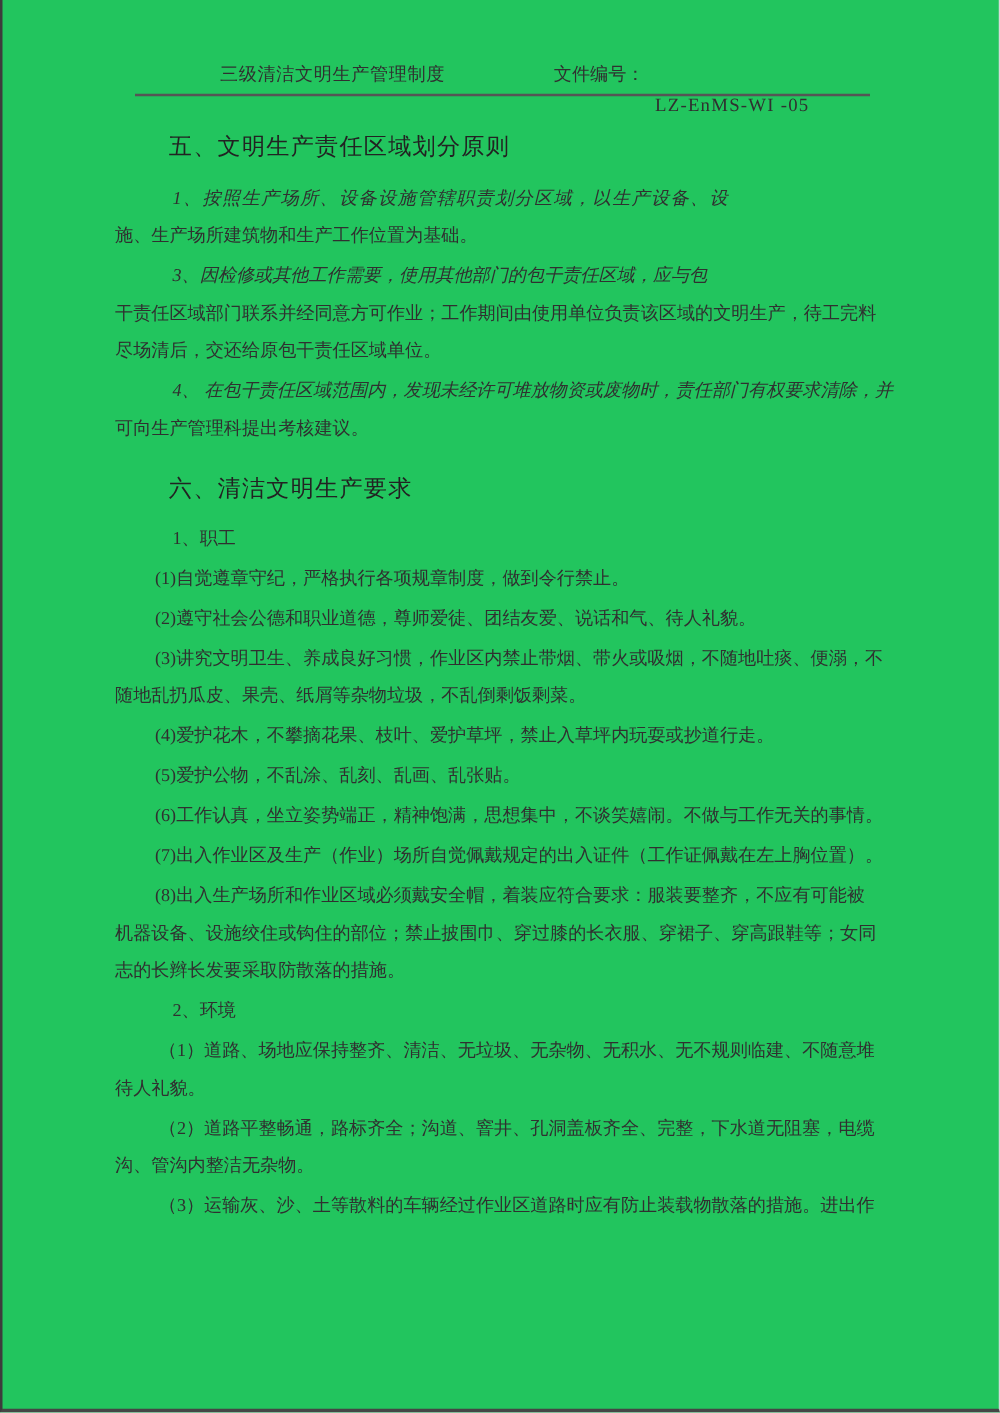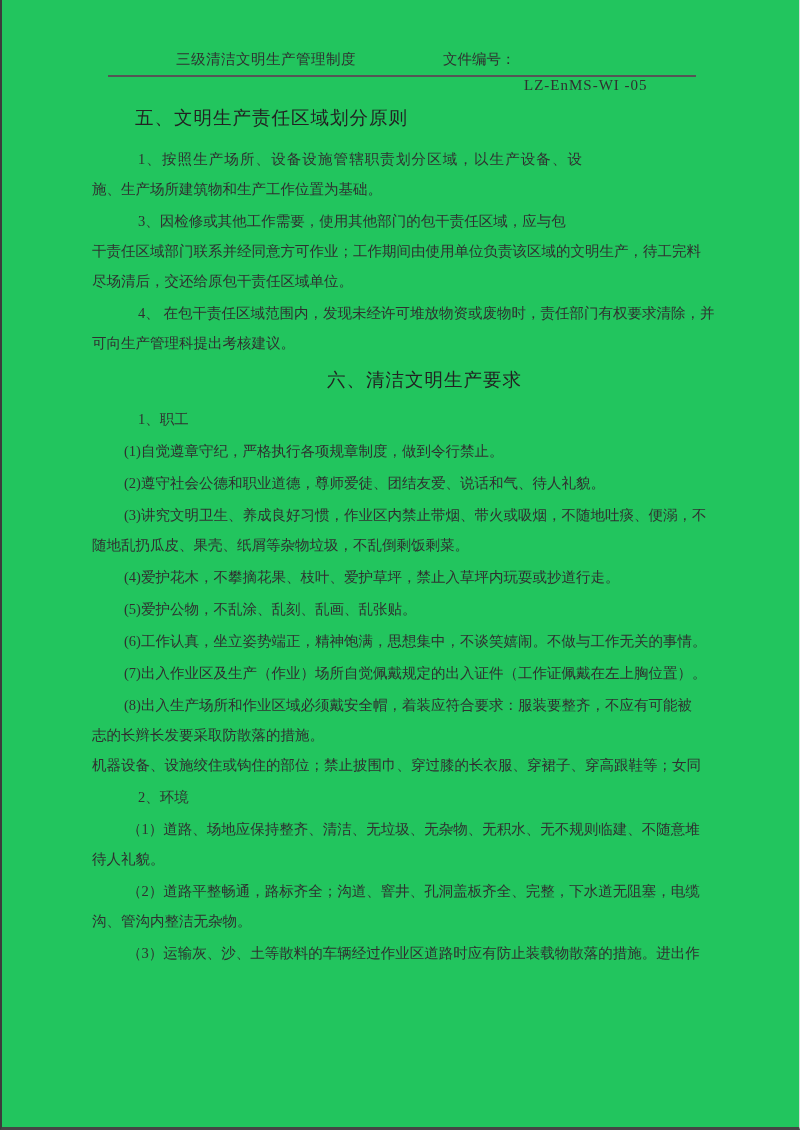--- a/index.html
+++ b/index.html
@@ -64,33 +64,32 @@
   .sec-heading {
     font-size: 18.5px;
     font-weight: normal;
     line-height: 28px;
     margin: 26px 0 12px 0;
     padding-left: 43px;
     color: #222222;
     letter-spacing: 1px;
   }
   .sec-heading.not-first {
-    margin-top: 8px;
+    margin-top: 20px;
     margin-bottom: 10px;
-    text-align: center;
   }
   .para {
     margin: 0 0 2px 0;
   }
   .line {
     font-size: 14.5px;
     line-height: 30px;
     white-space: nowrap;
   }
-  .kind-para .line.first { padding-left: 46px; }
+  .kind-para .line.first { padding-left: 46px; font-style: italic; }
   .kind-sub  .line.first { padding-left: 46px; }
   .kind-item .line.first { padding-left: 32px; }
   .kind-item2 .line.first { padding-left: 35px; font-family: Liberation Serif, serif; }
   .line.spread { letter-spacing: 1.1px; }
 </style>
 </head>
 <body>
 
 <div class="page">
   <div class="hdr">
@@ -135,22 +134,22 @@
         <div class="line first">(5)爱护公物，不乱涂、乱刻、乱画、乱张贴。</div>
       </div>
       <div class="para kind-item">
         <div class="line first">(6)工作认真，坐立姿势端正，精神饱满，思想集中，不谈笑嬉闹。不做与工作无关的事情。</div>
       </div>
       <div class="para kind-item">
         <div class="line first">(7)出入作业区及生产（作业）场所自觉佩戴规定的出入证件（工作证佩戴在左上胸位置）。</div>
       </div>
       <div class="para kind-item">
         <div class="line first">(8)出入生产场所和作业区域必须戴安全帽，着装应符合要求：服装要整齐，不应有可能被</div>
+        <div class="line">机器设备、设施绞住或钩住的部位；禁止披围巾、穿过膝的长衣服、穿裙子、穿高跟鞋等；女同</div>
         <div class="line">志的长辫长发要采取防散落的措施。</div>
-        <div class="line">机器设备、设施绞住或钩住的部位；禁止披围巾、穿过膝的长衣服、穿裙子、穿高跟鞋等；女同</div>
       </div>
       <div class="para kind-sub">
         <div class="line first">2、环境</div>
       </div>
       <div class="para kind-item2">
         <div class="line first">（1）道路、场地应保持整齐、清洁、无垃圾、无杂物、无积水、无不规则临建、不随意堆</div>
         <div class="line">待人礼貌。</div>
       </div>
       <div class="para kind-item2">
         <div class="line first">（2）道路平整畅通，路标齐全；沟道、窨井、孔洞盖板齐全、完整，下水道无阻塞，电缆</div>

